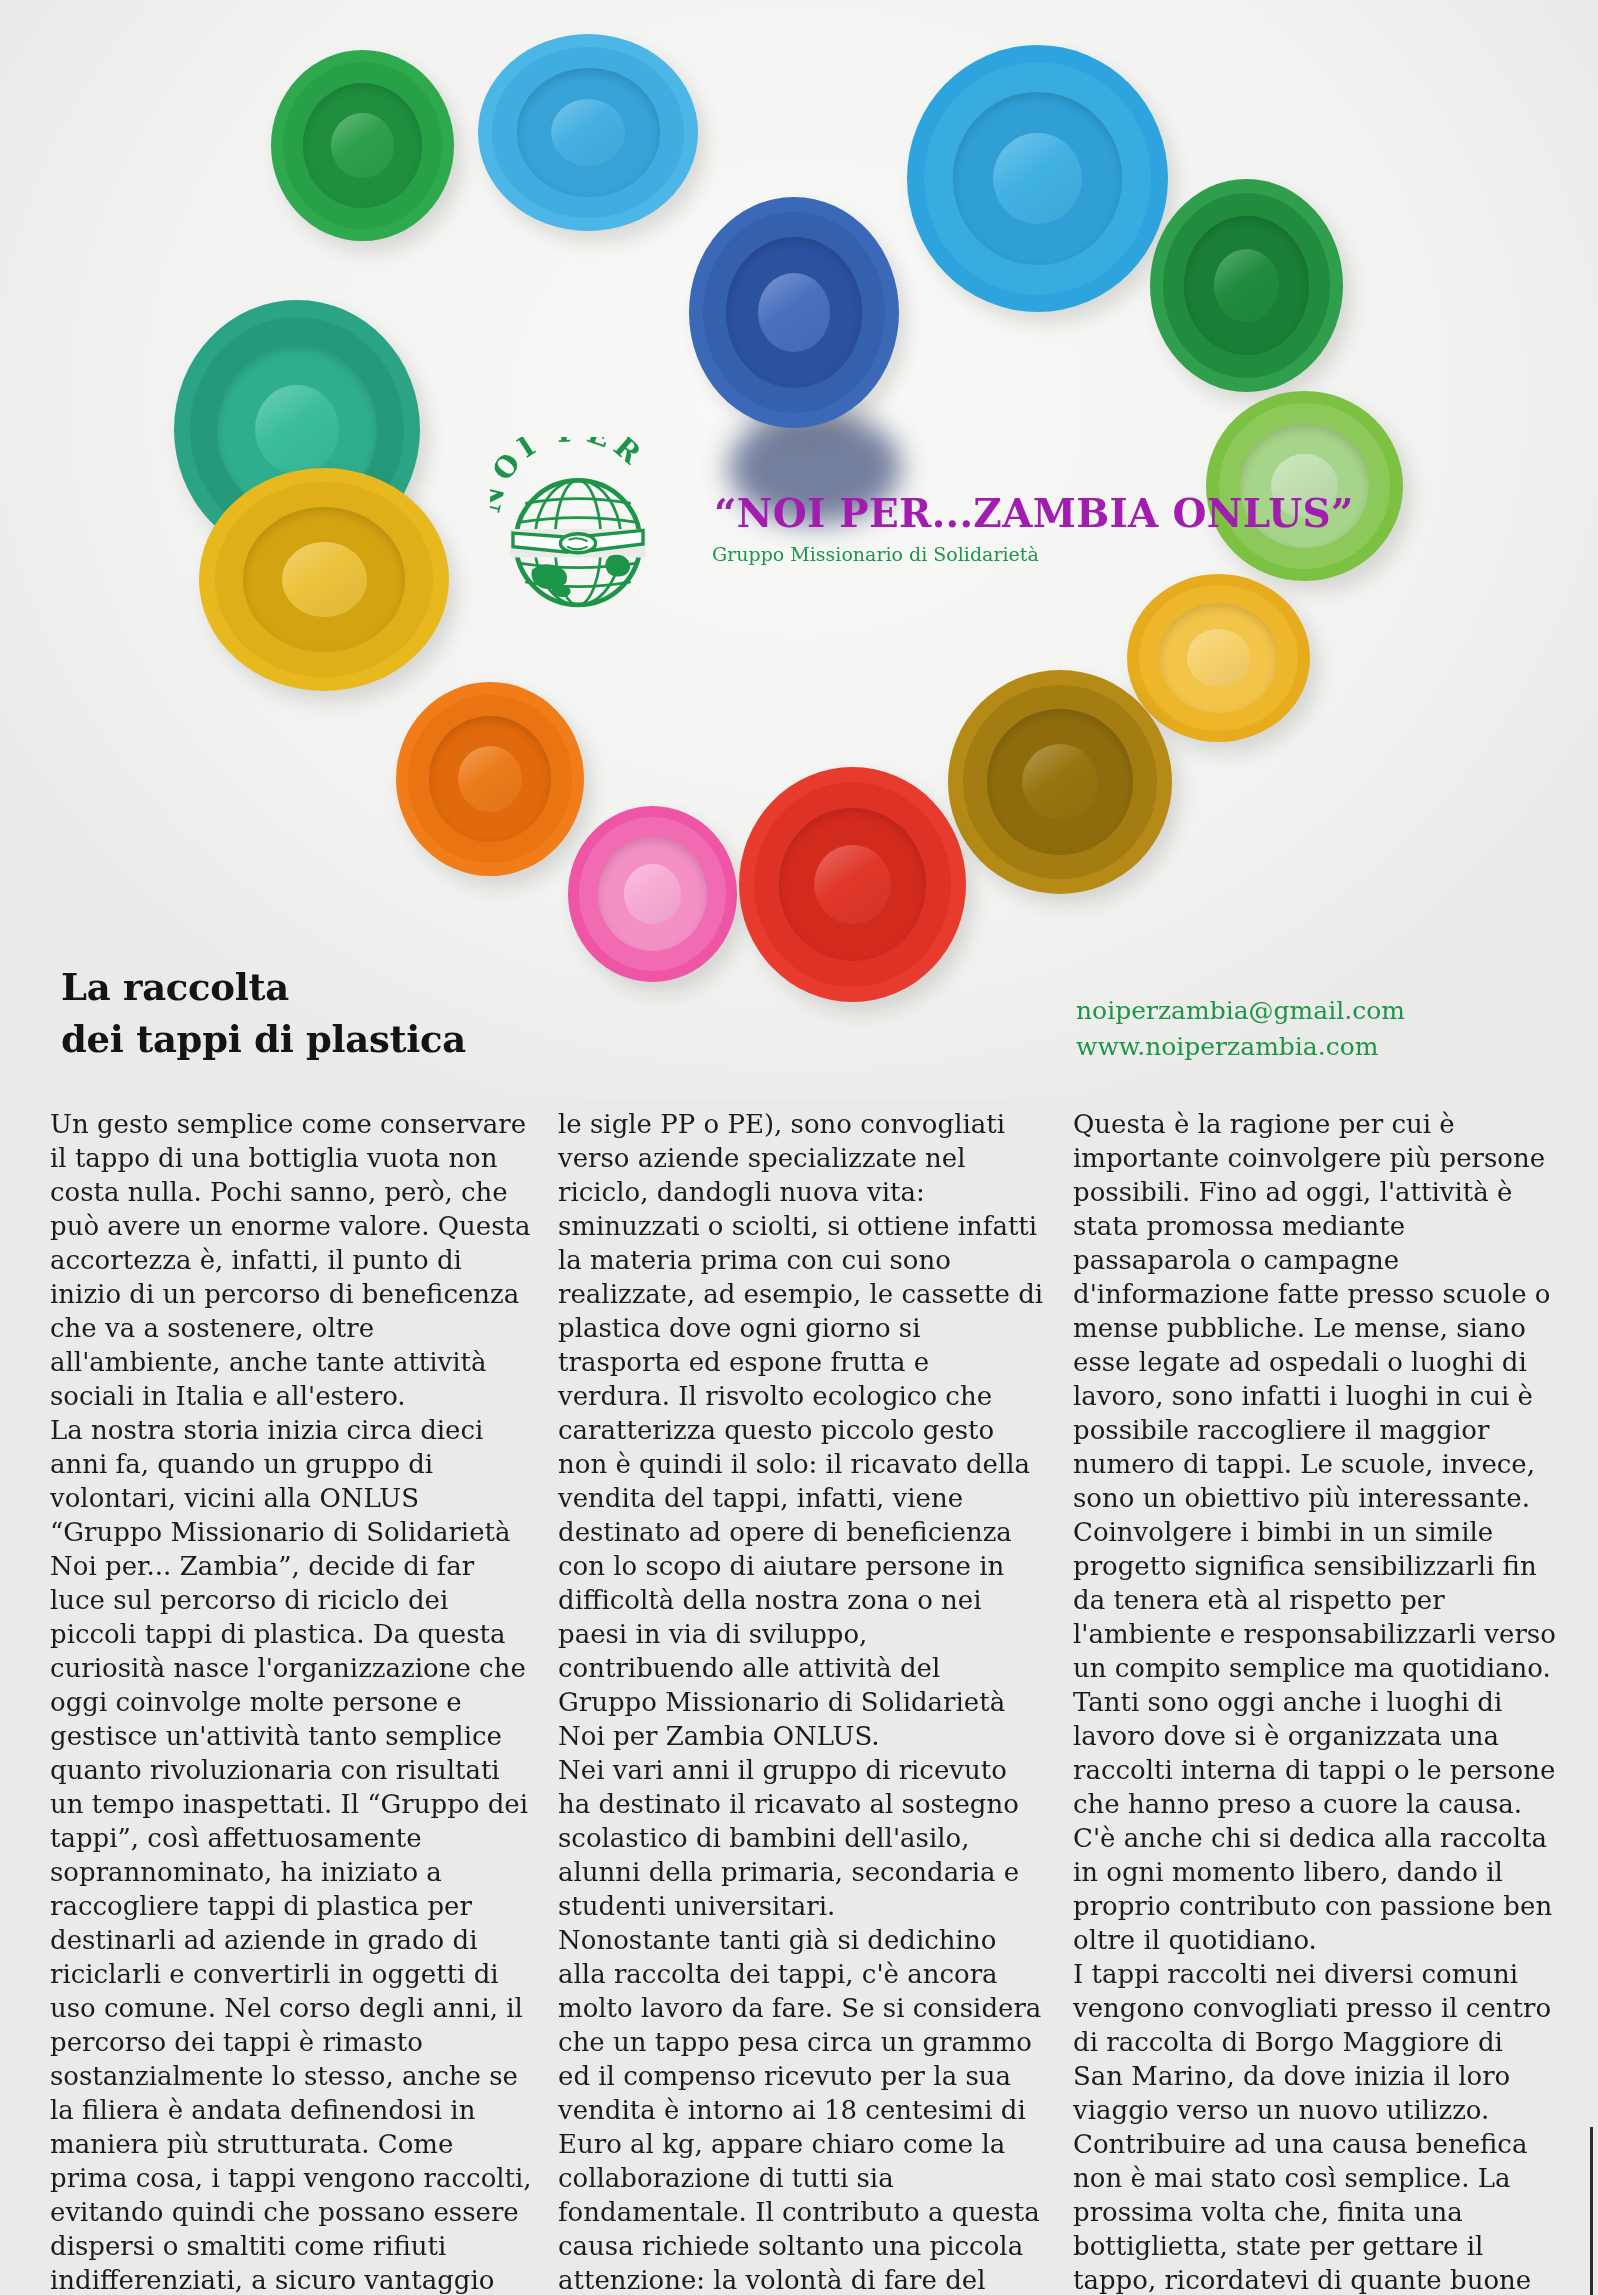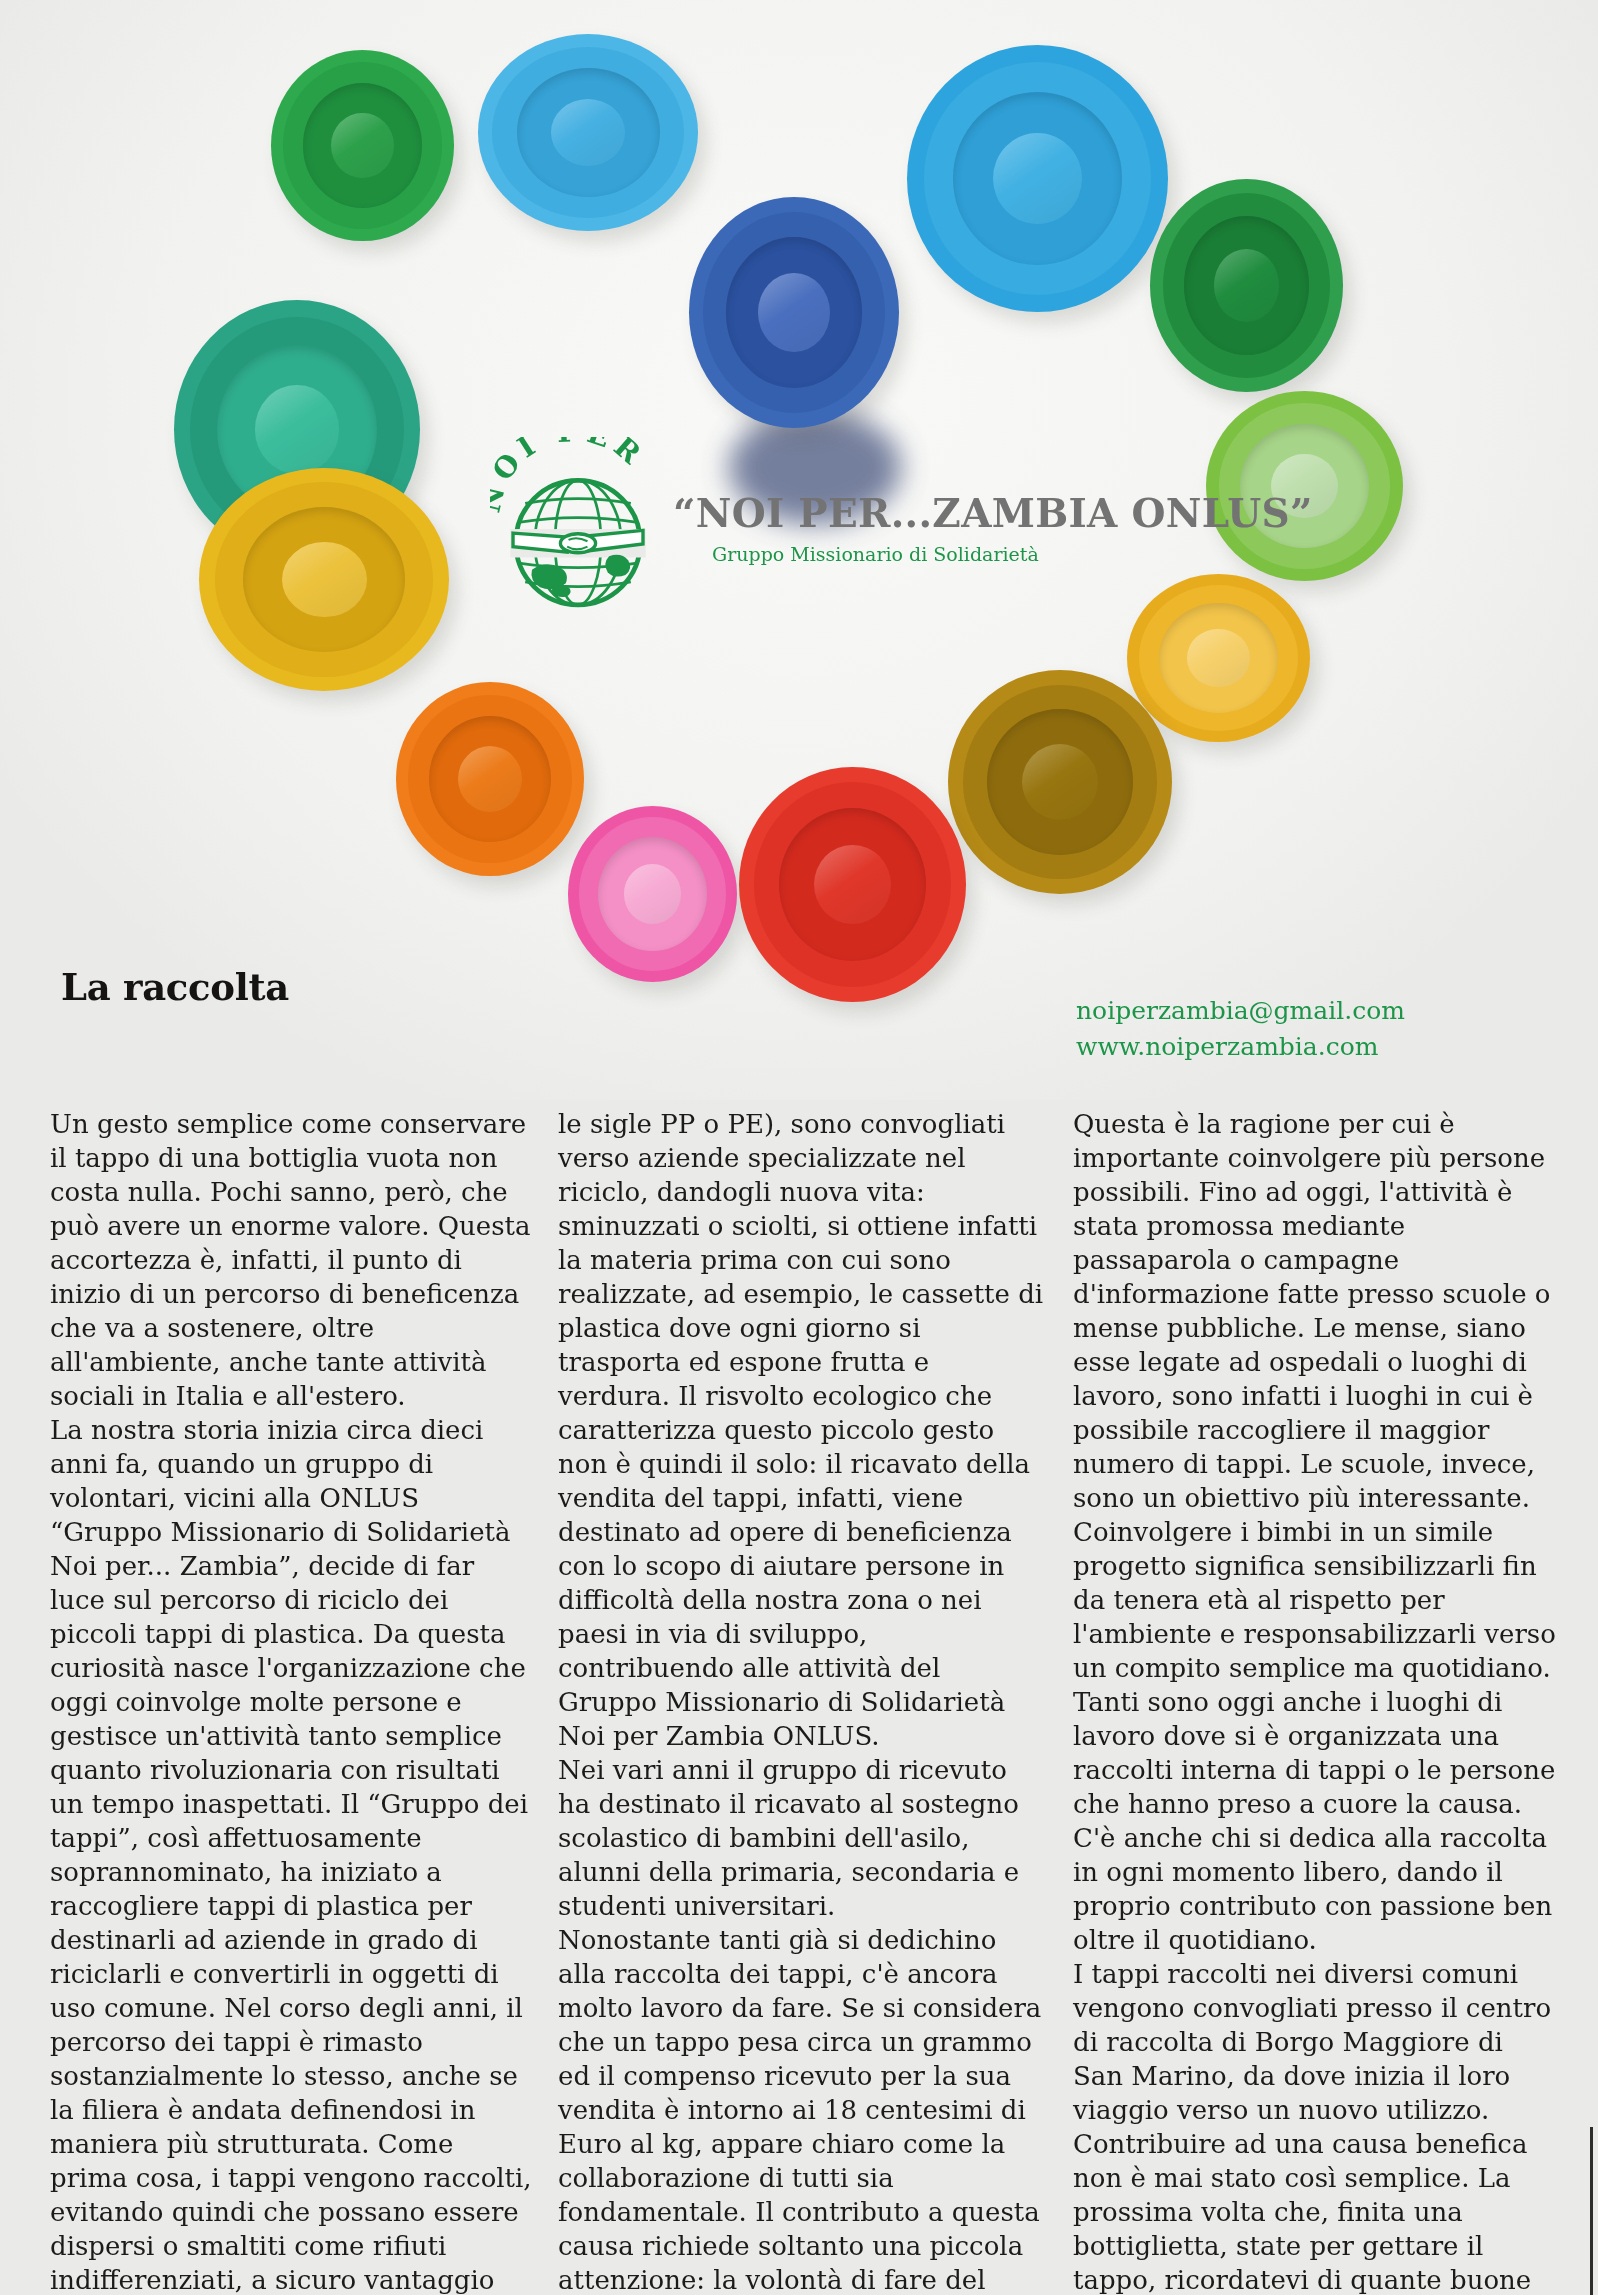--- a/index.html
+++ b/index.html
@@ -26,21 +26,21 @@
     background:linear-gradient(145deg, rgba(255,255,255,.28) 0%, rgba(255,255,255,0) 45%, rgba(0,0,0,.06) 100%);
   }
   .cap-well::after{
     content:"";position:absolute;inset:0;border-radius:50%;
     box-shadow:inset 0 4.1px 9.6px rgba(0,0,0,.14);
   }
   
   .logo{position:absolute;left:490px;top:437px;width:176px;height:176px;}
   .orgname{position:absolute;left:673px;top:490px;width:523px;}
   .orgname .line1{
-    font-size:39px;font-weight:bold;color:#737373;letter-spacing:0.3px;white-space:nowrap;
+    font-size:39px;font-weight:bold;color:#a21caf;letter-spacing:0.3px;white-space:nowrap;margin-left:41px;
   }
   .orgname .line2{
     font-size:19px;color:#1d9549;margin-top:6.9px;margin-left:39px;white-space:nowrap;
   }
   
   .page-title{
     position:absolute;left:48px;top:948px;margin:13px;
     font-size:37px;line-height:52px;font-weight:bold;letter-spacing:-0.3px;color:#151413;
   }
   .contact{position:absolute;left:1076px;top:993px;font-size:25px;line-height:36px;color:#1d9549;}
@@ -159,20 +159,21 @@
   </svg>
 </div>
 
 <div class="orgname">
   <div class="line1">“NOI PER...ZAMBIA ONLUS”</div>
   <div class="line2">Gruppo Missionario di Solidarietà</div>
 </div>
 
 <h1 class="page-title">
   <span>La raccolta</span><br>
+  <span>dei tappi di plastica</span>
 </h1>
 
 <div class="contact">
   <div>noiperzambia@gmail.com</div>
   <div>www.noiperzambia.com</div>
 </div>
 
 <div class="article">
   <div class="col" data-col="0">
       <p>Un gesto semplice come conservare il tappo di una bottiglia vuota non costa nulla. Pochi sanno, però, che può avere un enorme valore. Questa accortezza è, infatti, il punto di inizio di un percorso di beneficenza che va a sostenere, oltre all'ambiente, anche tante attività sociali in Italia e all'estero.</p>

